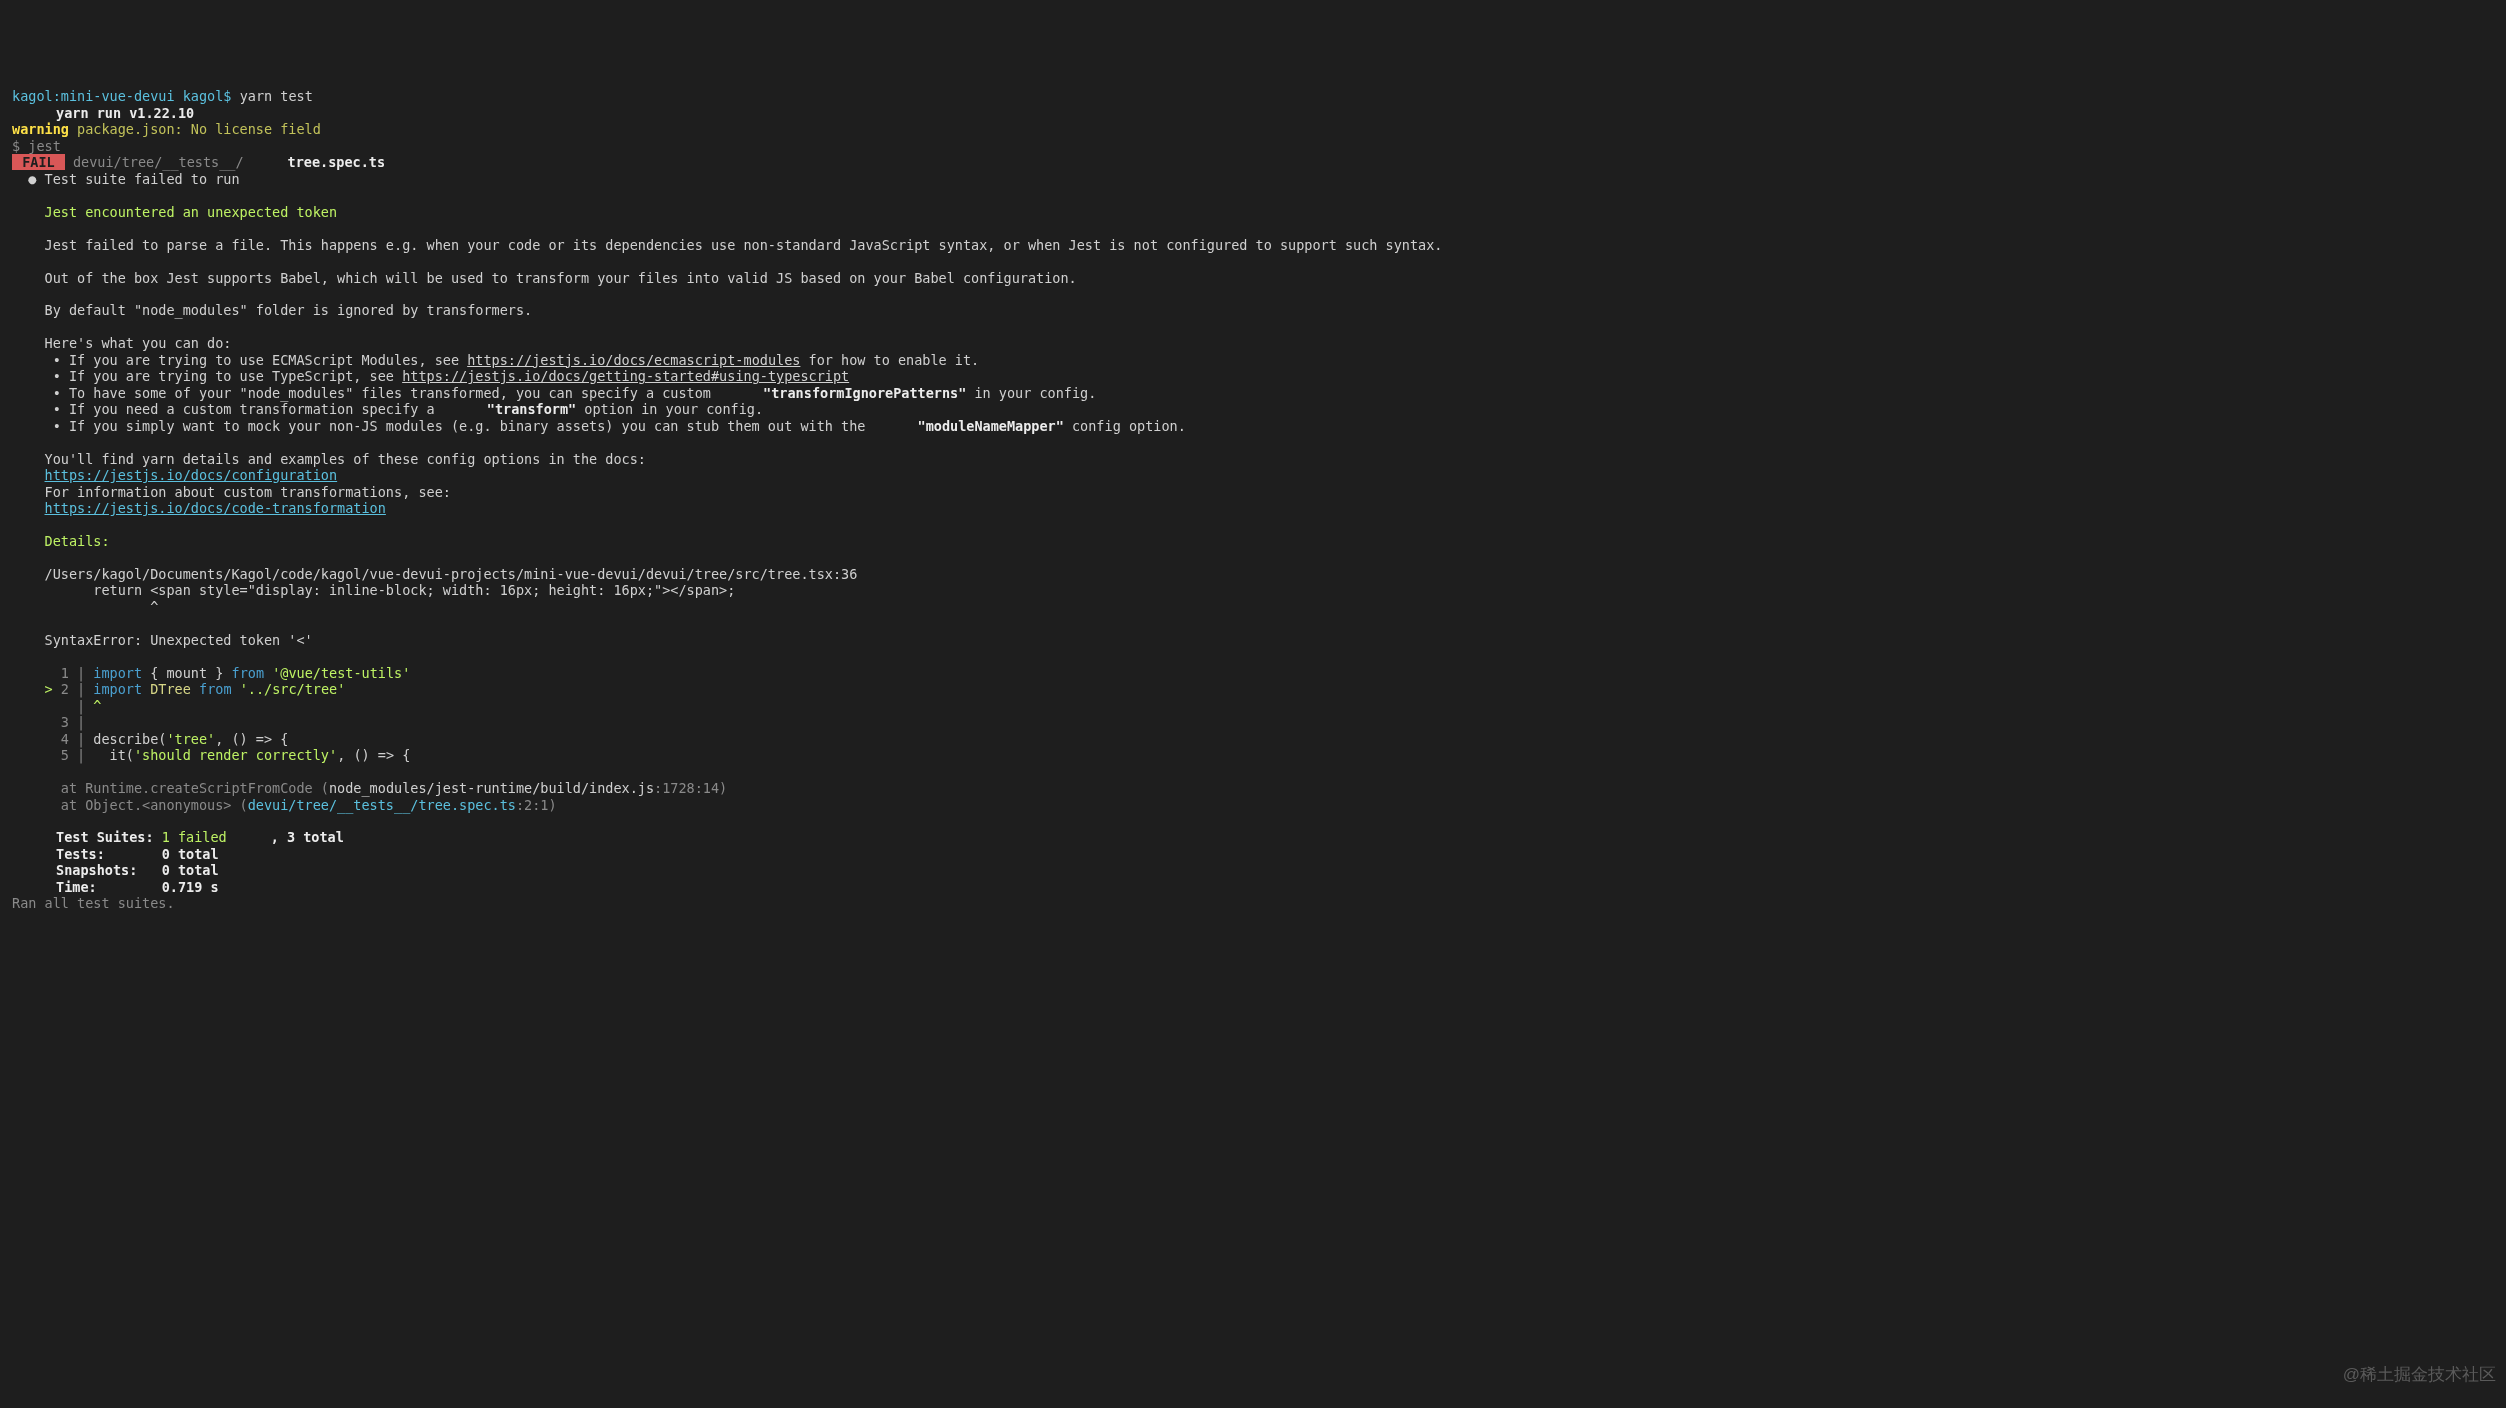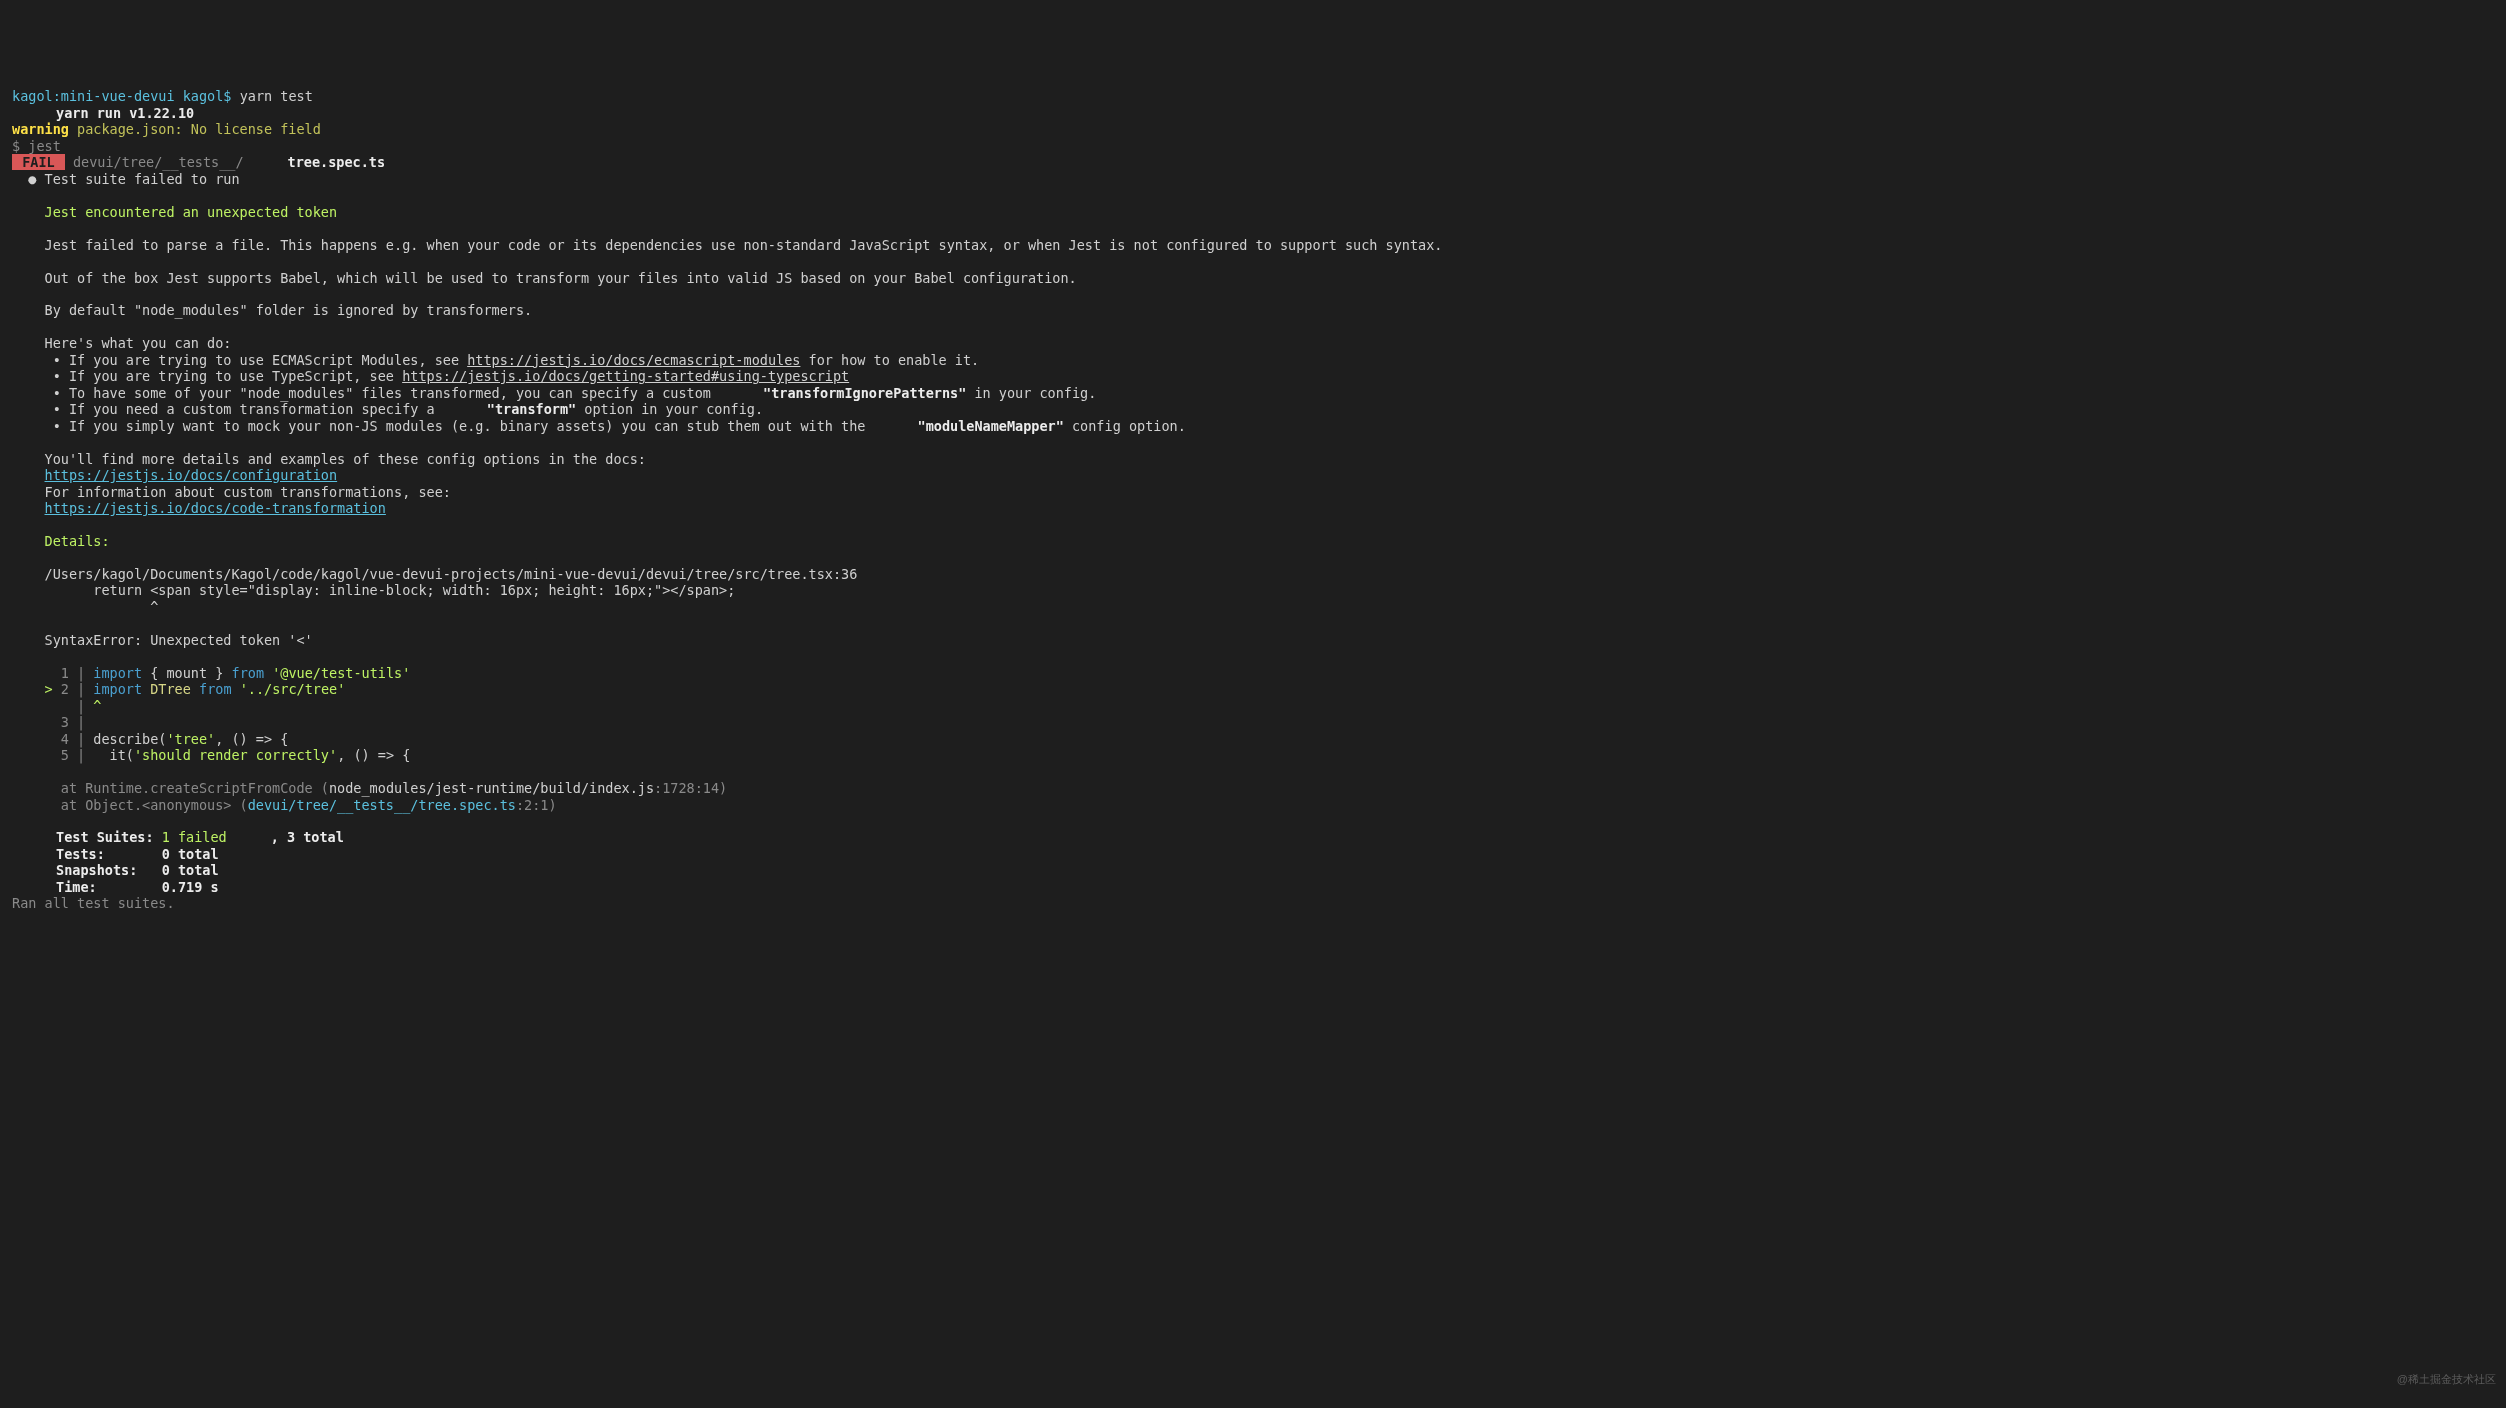--- a/index.html
+++ b/index.html
@@ -40,21 +40,21 @@
   }
   .string { color: #bef264; }
   .kw { color: #4aa0d0; }
   .ident { color: #d7d787; }
   .path-cyan { color: #5bc0de; }
   .watermark {
     position: fixed;
     right: 10px;
     bottom: 22px;
     color: #6a6a6a;
-    font-size: 11px;
+    font-size: 17px;
     font-family: sans-serif;
     opacity: 0.8;
     pointer-events: none;
   }
 </style>
 </head>
 <body>
 
 
 
@@ -73,21 +73,21 @@
 
 <span>    By default "node_modules" folder is ignored by transformers.</span>
 
 <span>    Here's what you can do:</span>
 <span><span>     • If you are trying to use ECMAScript Modules, see </span><a class="ulink">https://jestjs.io/docs/ecmascript-modules</a><span> for how to enable it.</span></span>
 <span><span>     • If you are trying to use TypeScript, see </span><a class="ulink">https://jestjs.io/docs/getting-started#using-typescript</a></span>
 <span><span>     • To have some of your "node_modules" files transformed, you can specify a custom </span><span class="white-bold">"transformIgnorePatterns"</span><span> in your config.</span></span>
 <span><span>     • If you need a custom transformation specify a </span><span class="white-bold">"transform"</span><span> option in your config.</span></span>
 <span><span>     • If you simply want to mock your non-JS modules (e.g. binary assets) you can stub them out with the </span><span class="white-bold">"moduleNameMapper"</span><span> config option.</span></span>
 
-<span>    You'll find more details and examples of these config options in the docs:</span>
+<span>    You'll find yarn details and examples of these config options in the docs:</span>
     <a class="link">https://jestjs.io/docs/configuration</a>
 <span>    For information about custom transformations, see:</span>
     <a class="link">https://jestjs.io/docs/code-transformation</a>
 
 <span class="red-bold">    Details:</span>
 
 <span>    /Users/kagol/Documents/Kagol/code/kagol/vue-devui-projects/mini-vue-devui/devui/tree/src/tree.tsx:36</span>
 <span>          return &lt;span style="display: inline-block; width: 16px; height: 16px;"&gt;&lt;/span&gt;;</span>
 <span>                 ^</span>
 

